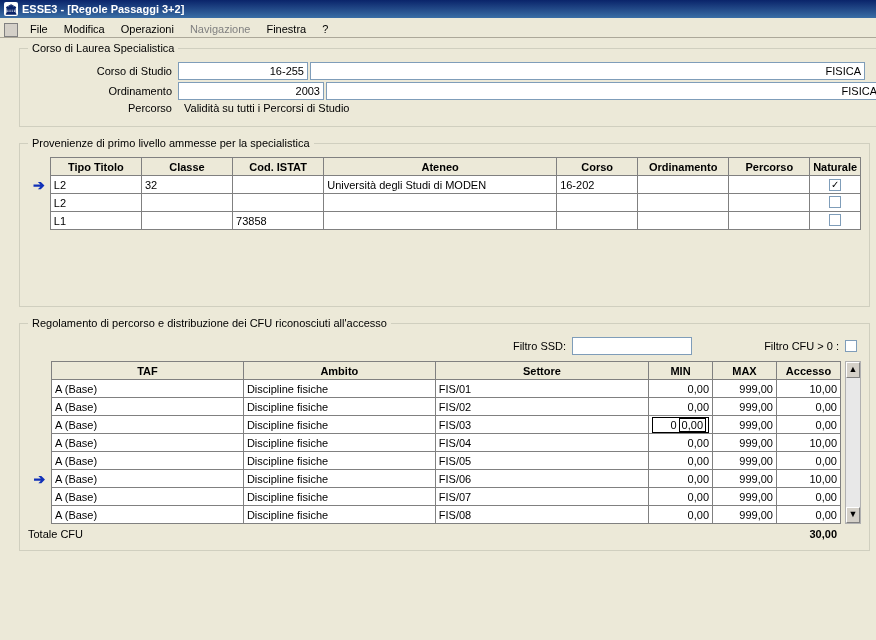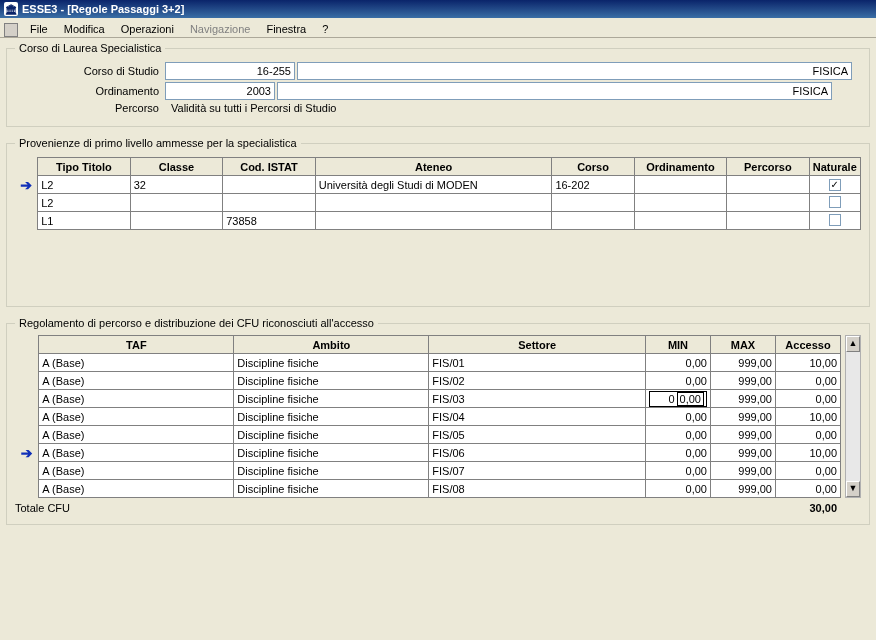--- a/index.html
+++ b/index.html
@@ -44,20 +44,21 @@
     border: 1px solid #808080;
     margin-right: 4px;
   }
   .menubar .mitem {
     padding: 2px 8px;
     cursor: default;
   }
   .menubar .mitem.disabled { color: #808080; }
   .content {
     padding: 4px 6px;
+    margin-left: 13px;
   }
   fieldset.group {
     border: 1px solid #d0cfbf;
     margin: 0 0 10px 0;
     padding: 6px 8px 10px 8px;
     background: #ece9d8;
   }
   fieldset.group > legend {
     padding: 0 4px;
     color: #000;
@@ -210,21 +211,21 @@
   <fieldset class="group">
     <legend>Corso di Laurea Specialistica</legend>
     <div style="padding-left:20px;">
       <div class="form-row">
         <label>Corso di Studio</label>
         <div class="field" style="width:130px;">16-255</div>
         <div class="field" style="width:555px; margin-left:2px;">FISICA</div>
       </div>
       <div class="form-row">
         <label>Ordinamento</label>
-        <div class="field" style="width:110px;">2003</div>
+        <div class="field" style="width:146px;">2003</div>
         <div class="field" style="width:555px; margin-left:2px;">FISICA</div>
       </div>
       <div class="form-row">
         <label>Percorso</label>
         <span class="static-text">Validità su tutti i Percorsi di Studio</span>
       </div>
     </div>
   </fieldset>
 
   <fieldset class="group" style="min-height:170px;">
@@ -288,20 +289,28 @@
             <td></td>
             <td class="ctr"><span class="chk"></span></td>
           </tr>
         </tbody>
     </table>
   </fieldset>
 
   <fieldset class="group">
     <legend>Regolamento di percorso e distribuzione dei CFU riconosciuti all'accesso</legend>
 
+    <div class="filter-row">
+      <span class="spacer"></span>
+      <span>Filtro SSD:</span>
+      <input class="tf" type="text" style="">
+      <span style="width:60px;"></span>
+      <span>Filtro CFU &gt; 0 :</span>
+      <span class="chk"></span>
+    </div>
 
     <div class="reg-wrap">
       <div class="reg-table-wrap">
         <table class="grid">
           <colgroup>
             <col style="width:22px">
               <col style="width:180px">
               <col style="width:180px">
             <col style="width:200px">
               <col style="width:60px">

